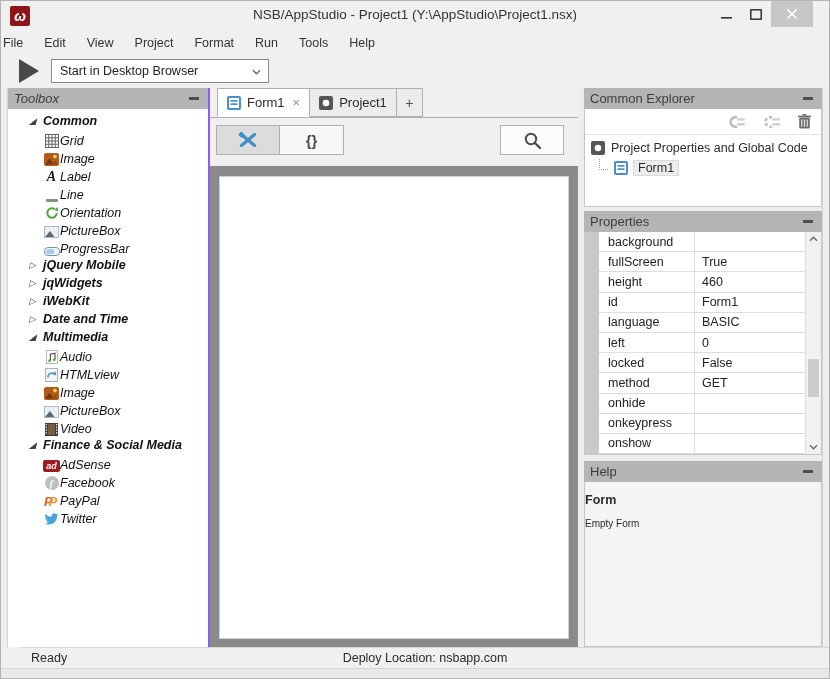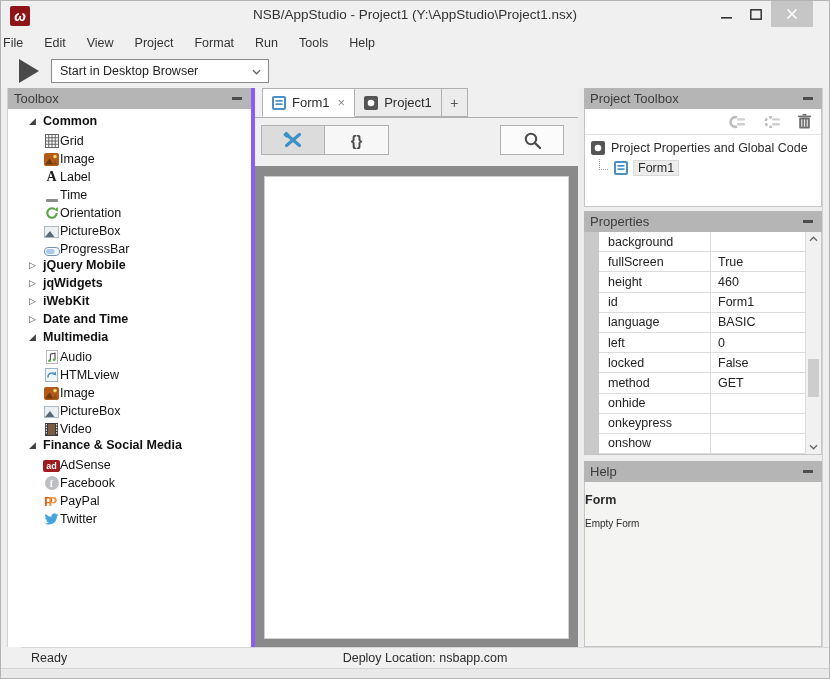--- a/index.html
+++ b/index.html
@@ -34,21 +34,21 @@
   .main{ flex:1 1 auto; display:flex; min-height:0; }
   .edge-strip{ width:7px; background:#eeeeee; flex:0 0 auto; }
   .edge-strip.l{ border-right:1px solid #d2d2d2; }
   .edge-strip.r{ border-left:1px solid #d2d2d2; }
   .panel-header{ height:21px; background:#b5b5b5; color:#3c3c3c; font-size:13px; display:flex;
                  align-items:center; padding:0 6px; flex:0 0 auto; }
   .panel-header .ph-title{ flex:1; }
   .ph-min{ width:10px; height:3px; background:#4d4d4d; margin-right:3px; }
 
   
-  .toolbox{ width:247px; flex:0 0 auto; display:flex; flex-direction:column; border-right:4px solid #8b5cf6; }
+  .toolbox{ width:202px; flex:0 0 auto; display:flex; flex-direction:column; border-right:2px solid #8b5cf6;font-style:italic; }
   .toolbox-body{ flex:1; background:#fff; overflow:hidden; padding-top:3px; }
   .tb-cat{ display:flex; align-items:center; height:18px; padding-left:18px; gap:4px; }
   .tb-cat .tw{ width:13px; font-size:9px; color:#3f3f3f; text-align:center; }
   .tb-cat .lbl{ font-weight:bold; font-size:12.5px; color:#111; }
   .tb-item{ display:flex; align-items:flex-end; height:18px; padding-left:35px; }
   .tb-item .tb-ico{ width:17px; display:flex; justify-content:center; align-items:center; }
   .tb-item .lbl{ font-size:12.5px; color:#111; }
 
   
   .center{ flex:1 1 auto; display:flex; flex-direction:column; min-width:0; }
@@ -84,21 +84,21 @@
   .pe-conn{ width:9px; height:11px; border-left:1px dotted #9f9f9f; border-bottom:1px dotted #9f9f9f;
             margin:-8px 0 0 8px; }
   .pe-sel{ background:#ececec; outline:1px solid #dadada; padding:0 4px; }
   .gap4{ height:4px; background:#ededed; } .gap6{ height:6px; background:#ededed; }
 
   
   .props-grid{ height:223px; display:flex; }
   .pgutter{ width:14px; background:#c9c9c9; flex:0 0 auto; }
   .prows{ flex:1; display:flex; flex-direction:column; }
   .prop-row{ flex:1; display:flex; border-bottom:1px solid #dcdcdc; align-items:center; }
-  .pname{ width:112px; padding-left:9px; font-size:12.5px; color:#222; border-right:1px solid #dcdcdc;
+  .pname{ width:96px; padding-left:9px; font-size:12.5px; color:#222; border-right:1px solid #dcdcdc;
           height:100%; display:flex; align-items:center; }
   .pval{ flex:1; padding-left:7px; font-size:12.5px; color:#222; }
   .pscroll{ width:16px; background:#f1f1f1; border-left:1px solid #dcdcdc; position:relative;
             display:flex; flex-direction:column; justify-content:space-between; align-items:center; flex:0 0 auto; }
   .sbtn{ height:14px; display:flex; align-items:center; justify-content:center; width:100%; }
   .sthumb{ position:absolute; left:2px; right:2px; top:57%; height:38px; background:#cdcdcd; }
 
   
   .help-panel{ flex:1; display:flex; flex-direction:column; min-height:0; }
   .help-body{ flex:1; background:#f4f4f2; border:1px solid #c6c6c6; border-top:none; padding:11px 0; }
@@ -210,21 +210,21 @@
           <div class="tb-item">
             <span class="tb-ico">
               <span style="font-weight:bold;font-size:14px;color:#1a1a1a;font-family:'Liberation Serif',serif;line-height:14px">A</span>
             </span>
             <span class="lbl">Label</span>
           </div>
           <div class="tb-item">
             <span class="tb-ico">
               <span style="display:inline-block;width:12px;height:3px;background:#8c8c8c;border-radius:1px"></span>
             </span>
-            <span class="lbl">Time</span>
+            <span class="lbl">Line</span>
           </div>
           <div class="tb-item">
             <span class="tb-ico">
               <svg width="14" height="14" viewBox="0 0 16 16">
                 <path d="M13.4 8a5.4 5.4 0 1 1-2.4-4.5" fill="none" stroke="#57a544" stroke-width="2.4"></path>
                 <path d="M14.6 1.2 L14.9 6.2 L10.3 4.2 Z" fill="#57a544"></path>
               </svg>
             </span>
             <span class="lbl">Orientation</span>
           </div>
@@ -421,21 +421,21 @@
         <div class="form-canvas"></div>
       </div>
     </div>
 
     <div class="vsplit"></div>
 
     <div class="right">
 
       <div>
         <div class="panel-header">
-          <span class="ph-title">Project Toolbox</span>
+          <span class="ph-title">Common Explorer</span>
           <span class="ph-min"></span>
         </div>
         <div class="panel-box pe-body">
           <div class="pe-toolbar" id="pe-toolbar">
               <span class="pe-btn">
                 <span class="ic">
                   <svg width="19" height="14" viewBox="0 0 19 14">
                     <path d="M9 2.5 A4.8 4.8 0 1 0 9 11.5" fill="none" stroke="#bdbdbd" stroke-width="2.6"></path>
                     <rect x="9" y="3.2" width="8" height="2.4" rx="1.2" fill="#cfcfcf"></rect>
                     <rect x="9" y="8" width="8" height="2.4" rx="1.2" fill="#cfcfcf"></rect>

